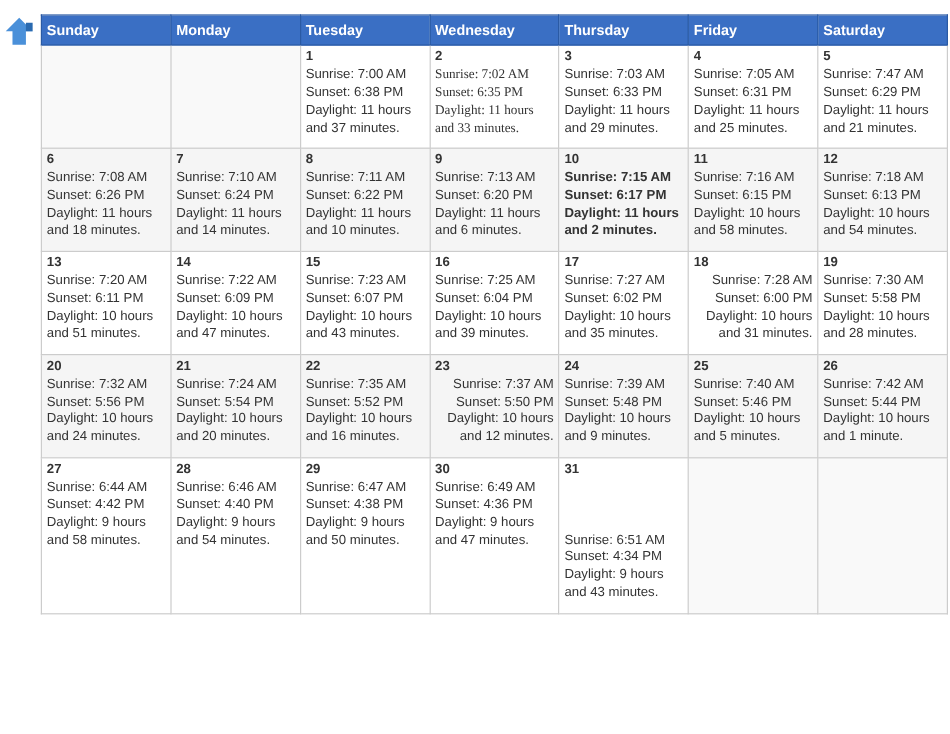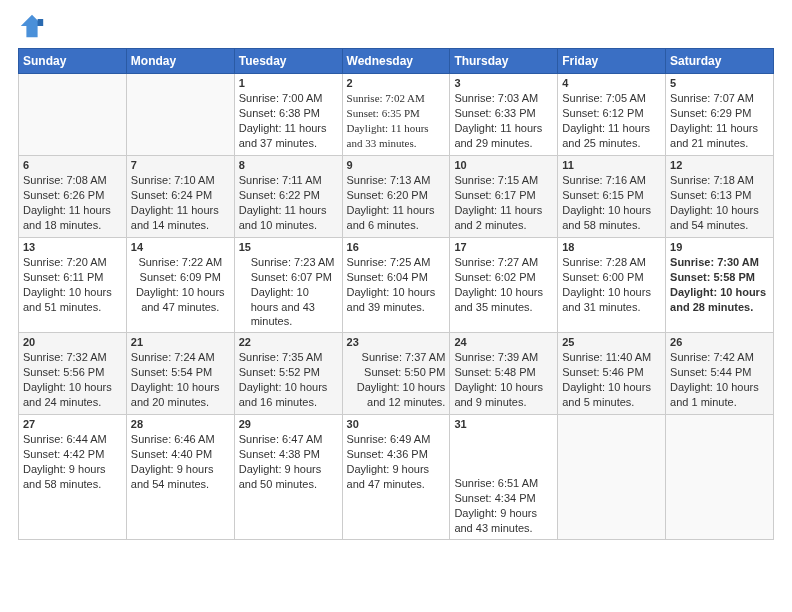--- a/index.html
+++ b/index.html
@@ -6,23 +6,23 @@
     body {
       font-family: Arial, sans-serif;
       background: #fff;
       width: 792px;
       height: 612px;
       overflow: hidden;
     }
     .page {
       width: 792px;
       height: 524px;
-      padding: 12px 18px;
+      padding: 12px 2px;
       display: flex;
-      flex-direction: column;
+      flex-direction: row;
     }
     .header {
       display: flex;
       justify-content: space-between;
       align-items: flex-start;
       margin-bottom: 8px;
     }
     .logo {
       display: flex;
       align-items: center;
@@ -147,26 +147,26 @@
           </td>
           <td>
             <span class="day-num">3</span>
             <div class="cell-info" style="white-space: pre-line;">Sunrise: 7:03 AM
 Sunset: 6:33 PM
 Daylight: 11 hours and 29 minutes.</div>
           </td>
           <td>
             <span class="day-num">4</span>
             <div class="cell-info" style="white-space: pre-line;">Sunrise: 7:05 AM
-Sunset: 6:12 PM
+Sunset: 6:31 PM
 Daylight: 11 hours and 25 minutes.</div>
           </td>
           <td>
             <span class="day-num">5</span>
-            <div class="cell-info" style="white-space: pre-line;">Sunrise: 7:07 AM
+            <div class="cell-info" style="white-space: pre-line;">Sunrise: 7:47 AM
 Sunset: 6:29 PM
 Daylight: 11 hours and 21 minutes.</div>
           </td>
         </tr>
         <tr class="row-shaded">
           <td>
             <span class="day-num">6</span>
             <div class="cell-info" style="white-space: pre-line;">Sunrise: 7:08 AM
 Sunset: 6:26 PM
 Daylight: 11 hours and 18 minutes.</div>
@@ -184,21 +184,21 @@
 Daylight: 11 hours and 10 minutes.</div>
           </td>
           <td>
             <span class="day-num">9</span>
             <div class="cell-info" style="white-space: pre-line;">Sunrise: 7:13 AM
 Sunset: 6:20 PM
 Daylight: 11 hours and 6 minutes.</div>
           </td>
           <td>
             <span class="day-num">10</span>
-            <div class="cell-info" style="white-space: pre-line;">Sunrise: 7:15 AM
+            <div class="cell-info" style="white-space: pre-line; font-weight: bold;">Sunrise: 7:15 AM
 Sunset: 6:17 PM
 Daylight: 11 hours and 2 minutes.</div>
           </td>
           <td>
             <span class="day-num">11</span>
             <div class="cell-info" style="white-space: pre-line;">Sunrise: 7:16 AM
 Sunset: 6:15 PM
 Daylight: 10 hours and 58 minutes.</div>
           </td>
           <td>
@@ -210,51 +210,51 @@
         </tr>
         <tr>
           <td>
             <span class="day-num">13</span>
             <div class="cell-info" style="white-space: pre-line;">Sunrise: 7:20 AM
 Sunset: 6:11 PM
 Daylight: 10 hours and 51 minutes.</div>
           </td>
           <td>
             <span class="day-num">14</span>
-            <div class="cell-info" style="white-space: pre-line; text-align: center;">Sunrise: 7:22 AM
+            <div class="cell-info" style="white-space: pre-line;">Sunrise: 7:22 AM
 Sunset: 6:09 PM
 Daylight: 10 hours and 47 minutes.</div>
           </td>
           <td>
             <span class="day-num">15</span>
-            <div class="cell-info" style="white-space: pre-line; margin-left: 12px;">Sunrise: 7:23 AM
+            <div class="cell-info" style="white-space: pre-line;">Sunrise: 7:23 AM
 Sunset: 6:07 PM
 Daylight: 10 hours and 43 minutes.</div>
           </td>
           <td>
             <span class="day-num">16</span>
             <div class="cell-info" style="white-space: pre-line;">Sunrise: 7:25 AM
 Sunset: 6:04 PM
 Daylight: 10 hours and 39 minutes.</div>
           </td>
           <td>
             <span class="day-num">17</span>
             <div class="cell-info" style="white-space: pre-line;">Sunrise: 7:27 AM
 Sunset: 6:02 PM
 Daylight: 10 hours and 35 minutes.</div>
           </td>
           <td>
             <span class="day-num">18</span>
-            <div class="cell-info" style="white-space: pre-line;">Sunrise: 7:28 AM
+            <div class="cell-info" style="white-space: pre-line; text-align: right;">Sunrise: 7:28 AM
 Sunset: 6:00 PM
 Daylight: 10 hours and 31 minutes.</div>
           </td>
           <td>
             <span class="day-num">19</span>
-            <div class="cell-info" style="white-space: pre-line; font-weight: bold;">Sunrise: 7:30 AM
+            <div class="cell-info" style="white-space: pre-line;">Sunrise: 7:30 AM
 Sunset: 5:58 PM
 Daylight: 10 hours and 28 minutes.</div>
           </td>
         </tr>
         <tr class="row-shaded">
           <td>
             <span class="day-num">20</span>
             <div class="cell-info" style="white-space: pre-line;">Sunrise: 7:32 AM
 Sunset: 5:56 PM
 Daylight: 10 hours and 24 minutes.</div>
@@ -278,21 +278,21 @@
 Daylight: 10 hours and 12 minutes.</div>
           </td>
           <td>
             <span class="day-num">24</span>
             <div class="cell-info" style="white-space: pre-line;">Sunrise: 7:39 AM
 Sunset: 5:48 PM
 Daylight: 10 hours and 9 minutes.</div>
           </td>
           <td>
             <span class="day-num">25</span>
-            <div class="cell-info" style="white-space: pre-line;">Sunrise: 11:40 AM
+            <div class="cell-info" style="white-space: pre-line;">Sunrise: 7:40 AM
 Sunset: 5:46 PM
 Daylight: 10 hours and 5 minutes.</div>
           </td>
           <td>
             <span class="day-num">26</span>
             <div class="cell-info" style="white-space: pre-line;">Sunrise: 7:42 AM
 Sunset: 5:44 PM
 Daylight: 10 hours and 1 minute.</div>
           </td>
         </tr>

